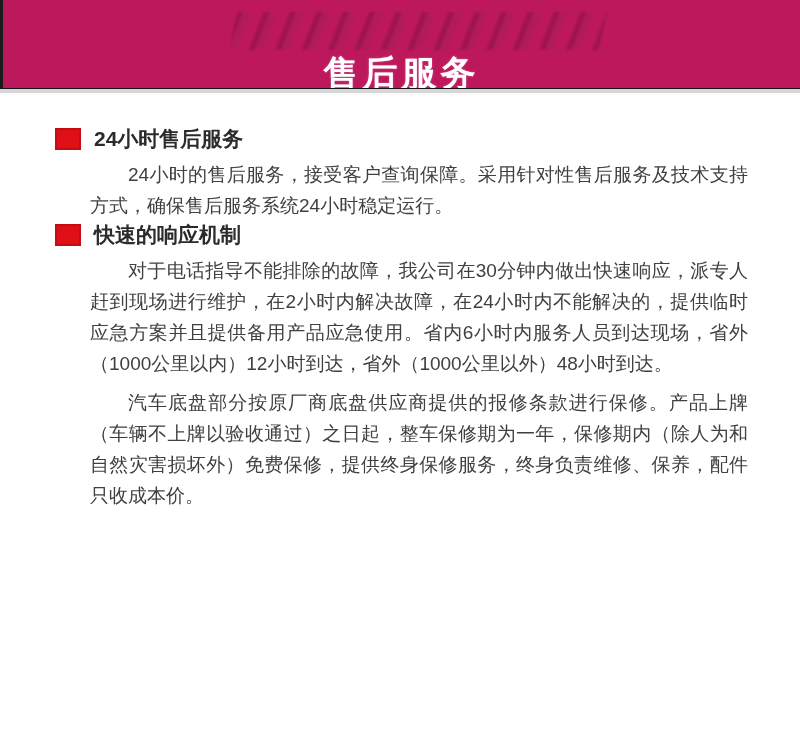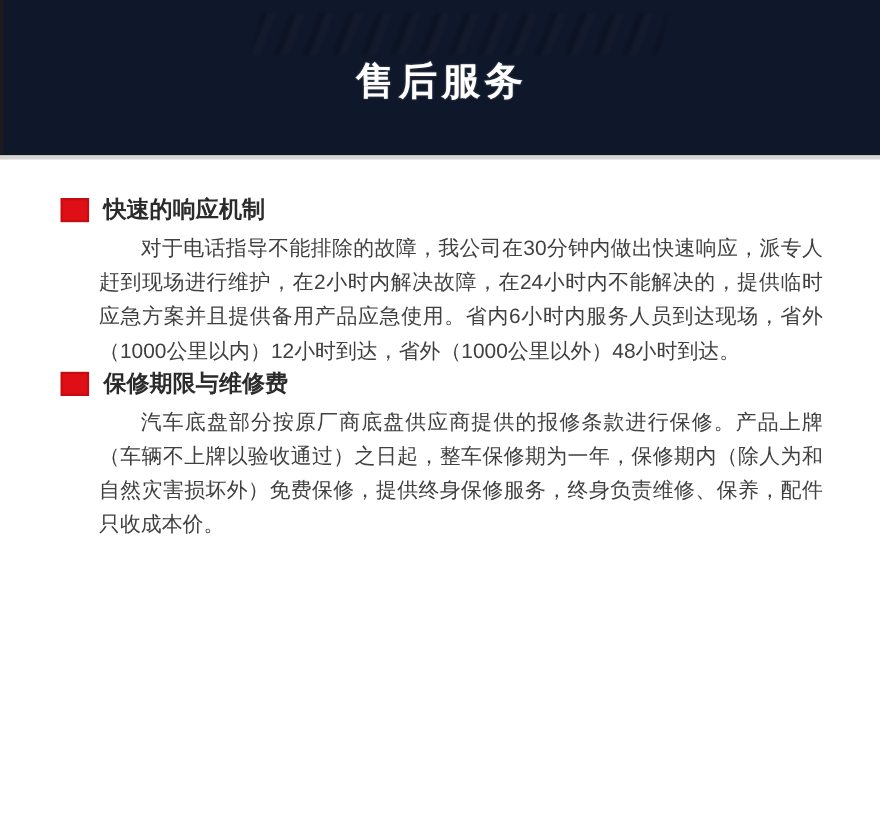--- a/index.html
+++ b/index.html
@@ -10,22 +10,22 @@
   body {
     width: 800px;
     height: 741px;
     overflow: hidden;
     font-family: "Liberation Sans", sans-serif;
     -webkit-font-smoothing: antialiased;
   }
   
   .hero {
     position: relative;
-    height: 140px;
-    background: #0f172a;
+    height: 88px;
+    background: #be185d;
     border-left: 3px solid #1b1b1b;
     box-sizing: border-box;
     overflow: hidden;
   }
   .hero .watermark {
     position: absolute;
     top: 12px;
     left: 230px;
     width: 370px;
     height: 38px;
@@ -96,31 +96,34 @@
 <body>
 
 <header class="hero">
   <div class="watermark"></div>
   <h1>售后服务</h1>
 </header>
 <div class="hero-shadow"></div>
 
 <main>
 
+  <section class="svc-section">
+    <div class="sec-head">
+      <span class="bullet"></span>
+      <h2>24小时售后服务</h2>
+    </div>
+    <p>24小时的售后服务，接受客户查询保障。采用针对性售后服务及技术支持方式，确保售后服务系统24小时稳定运行。</p>
+  </section>
 
 
   <section class="svc-section">
     <div class="sec-head">
       <span class="bullet"></span>
       <h2>快速的响应机制</h2>
     </div>
     <p>对于电话指导不能排除的故障，我公司在30分钟内做出快速响应，派专人赶到现场进行维护，在2小时内解决故障，在24小时内不能解决的，提供临时应急方案并且提供备用产品应急使用。省内6小时内服务人员到达现场，省外（1000公里以内）12小时到达，省外（1000公里以外）48小时到达。</p>
   </section>
 
   <section class="svc-section">
-    <div class="sec-head">
-      <span class="bullet"></span>
-      <h2>保修期限与维修费</h2>
-    </div>
     <p>汽车底盘部分按原厂商底盘供应商提供的报修条款进行保修。产品上牌（车辆不上牌以验收通过）之日起，整车保修期为一年，保修期内（除人为和自然灾害损坏外）免费保修，提供终身保修服务，终身负责维修、保养，配件只收成本价。</p>
   </section>
 
 </main>
 
 </body></html>

